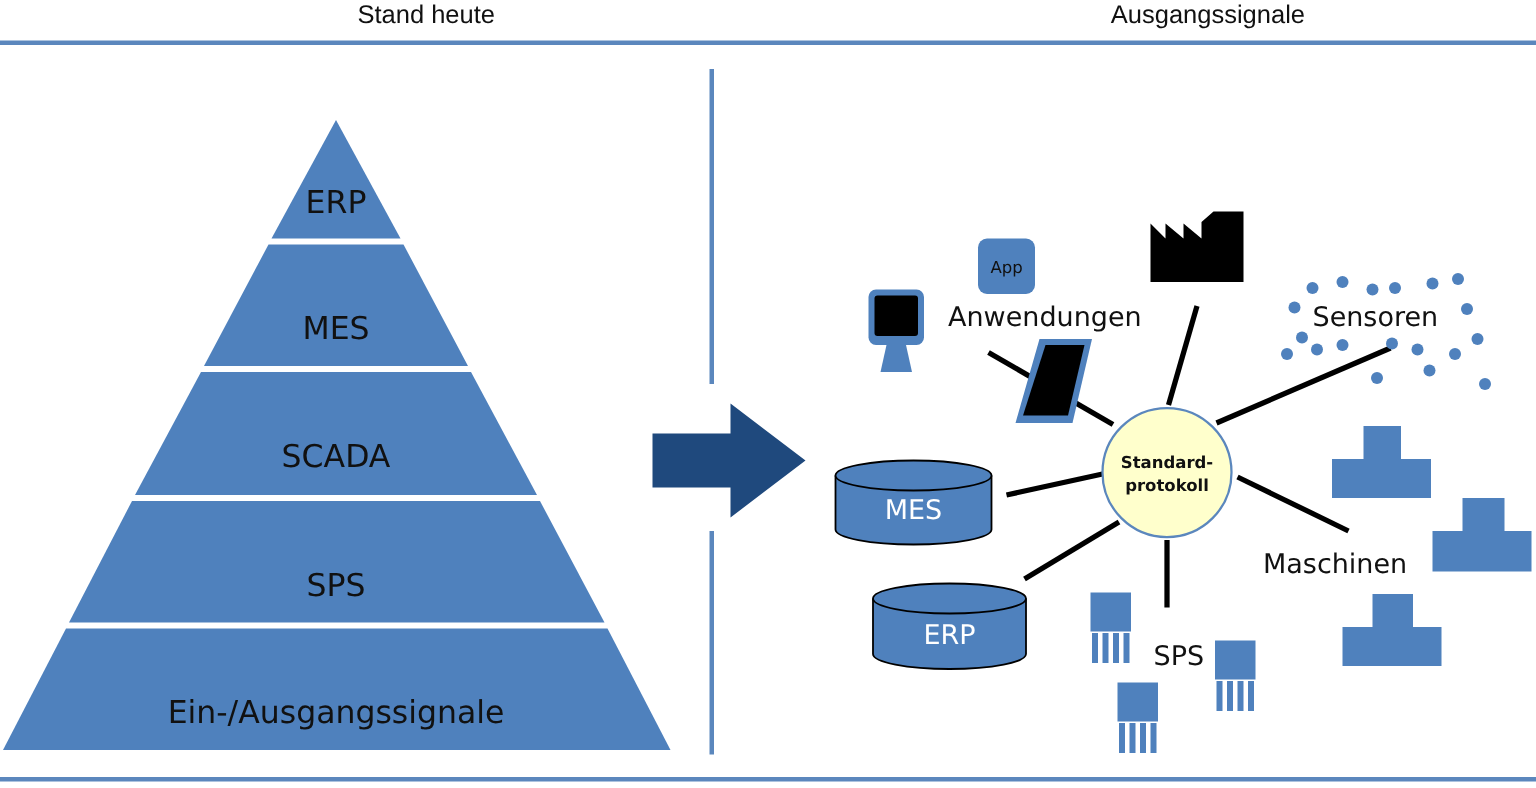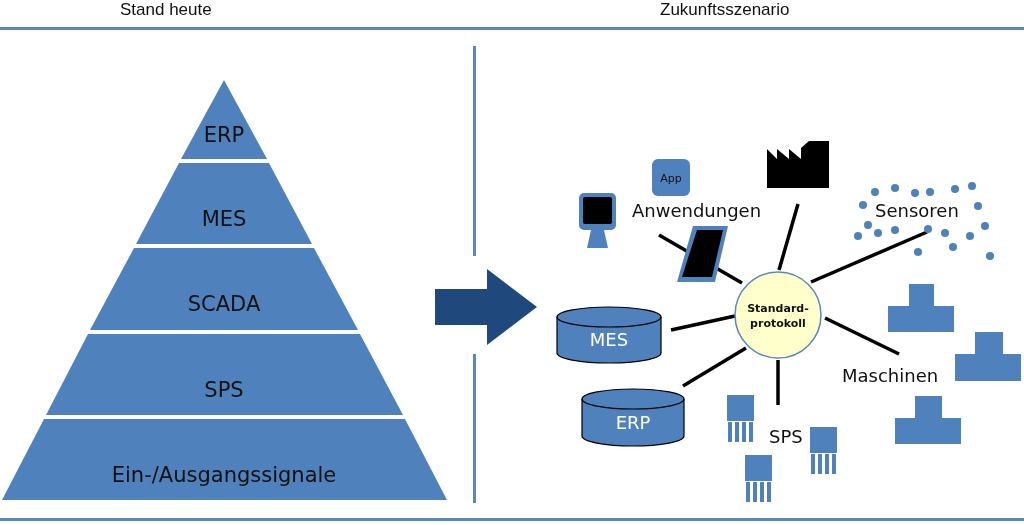--- a/index.html
+++ b/index.html
@@ -1,25 +1,25 @@
 <!DOCTYPE html>
 <html><head>
 <meta charset="utf-8">
 <style>
   html, body { margin: 0; padding: 0; background: #ffffff; }
   body { width: 1024px; height: 525px; position: relative; overflow: hidden; font-family: "Liberation Sans", "DejaVu Sans", sans-serif; }
-  .heading { position: absolute; top: 0; font-size: 17px; color: #111; text-align: left; }
+  .heading { position: absolute; top: 0; font-size: 17px; color: #111; text-align: right; }
   #stage { position: absolute; left: 0; top: 0; }
   svg text { font-family: "DejaVu Sans", "Liberation Sans", sans-serif; }
 </style>
 </head>
 <body>
 
 <div class="heading" style="left:120px; width:210px;">Stand heute</div>
-<div class="heading" style="left:660px; width:210px;">Zukunftsszenario</div>
+<div class="heading" style="left:660px; width:210px;">Ausgangssignale</div>
 
 <svg id="stage" width="1024" height="525" viewBox="0 0 1024 525">
 
   <rect x="0" y="27" width="1024" height="3" fill="#5b87bd"></rect>
   <rect x="0" y="518" width="1024" height="3" fill="#5b87bd"></rect>
 
   <rect x="473" y="46" width="3" height="210" fill="#5b87bd"></rect>
   <rect x="473" y="354" width="3" height="149" fill="#5b87bd"></rect>
 
   <g>

